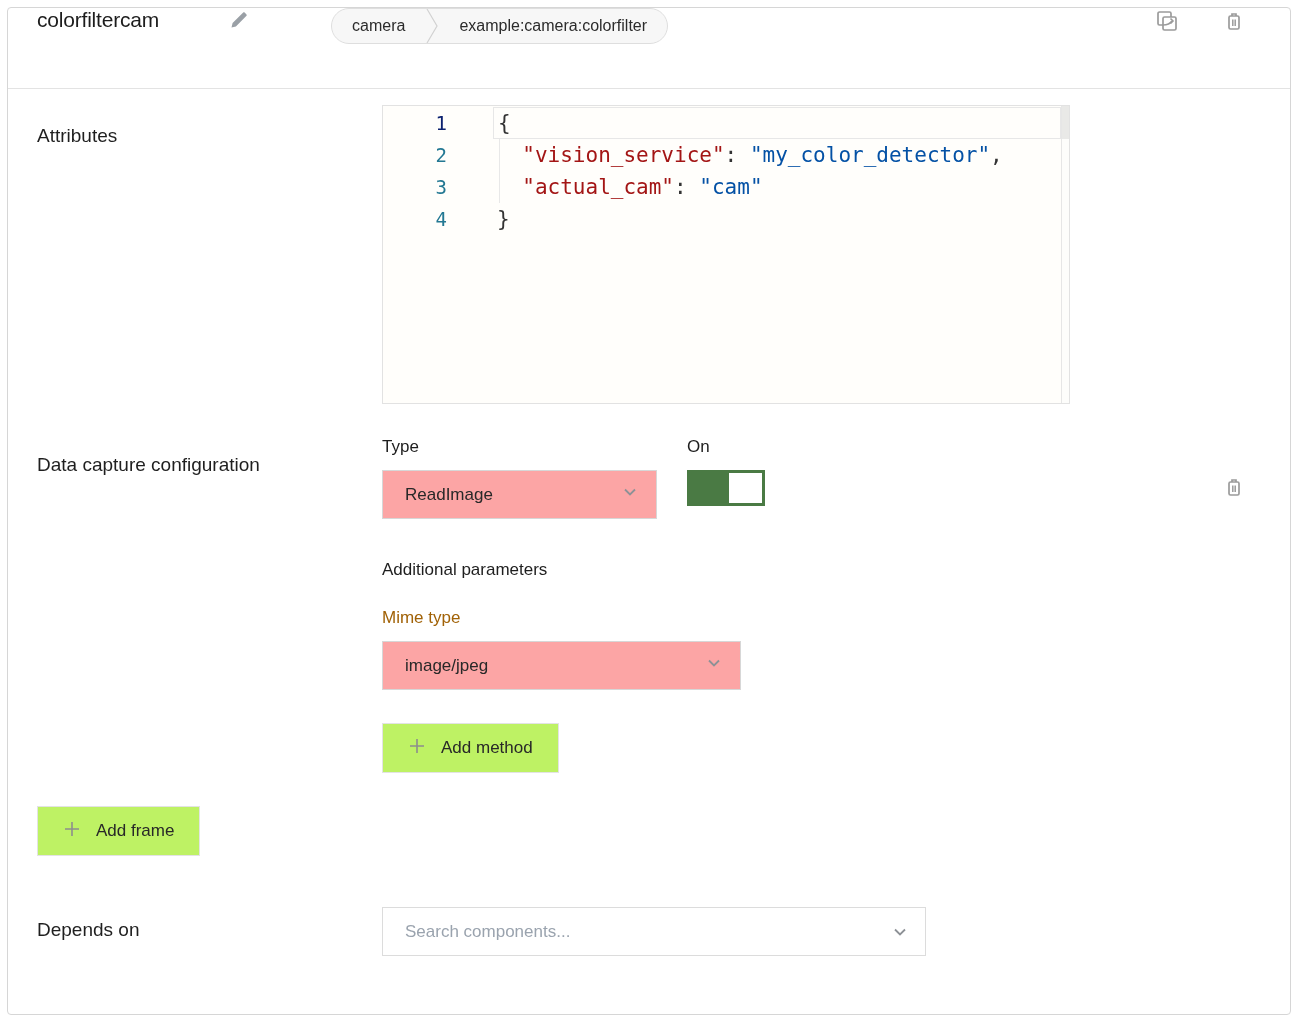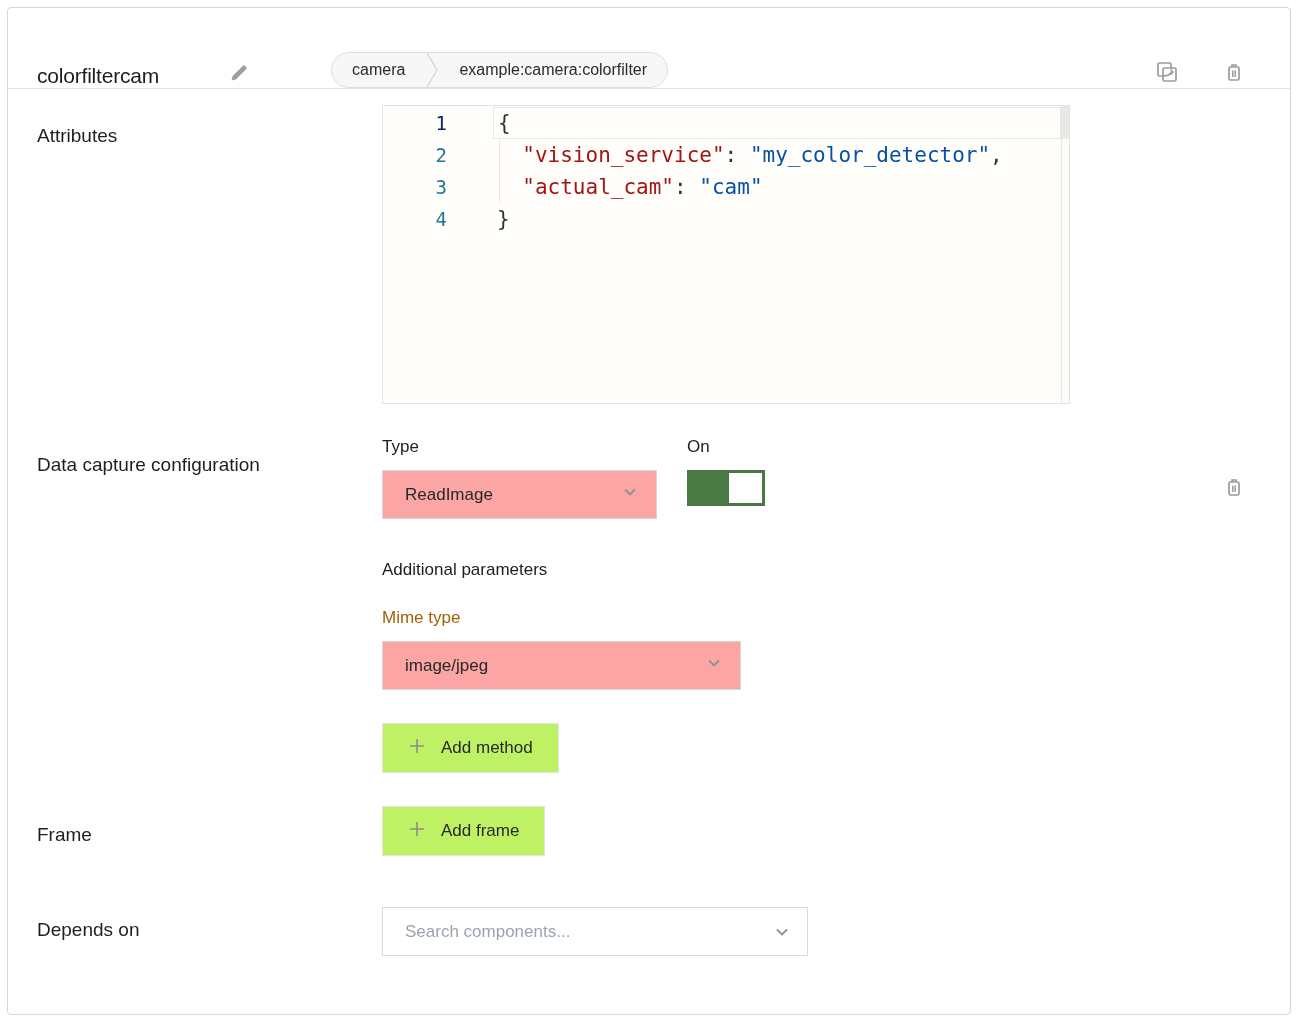--- a/index.html
+++ b/index.html
@@ -2,21 +2,21 @@
 <html style="--toggle-on: #4a7a44; --code-key: #a31515; --code-string: #0451a5; --line-number: #237893; --line-number-active: #0b216f;"><head>
 <meta charset="utf-8">
 <style>
   * { box-sizing: border-box; margin: 0; padding: 0; }
   html,body { background:#ffffff; font-family:"Liberation Sans", sans-serif; }
   .card {
     position:relative; width:1284px; height:1008px; margin:7px;
     border:1px solid #d6d6d6; border-radius:4px; background:#fff; overflow:hidden;
   }
   
-  .header { height:81px; display:flex; align-items:flex-end; padding:0 44px 0 29px; border-bottom:1px solid #e3e3e3;gap:46px; }
+  .header { height:81px; display:flex; align-items:flex-start; padding:0 44px 0 29px; border-bottom:1px solid #e3e3e3;gap:46px; }
   .title { font-size:21px; font-weight:500; color:#1d1d1d; letter-spacing:-0.2px; }
   .icon-btn { background:none; border:none; cursor:pointer; display:inline-flex; align-items:center; justify-content:center; padding:0; }
   .pencil-btn { margin-left:22px; }
   .crumb { margin-left:34px; height:36px; display:inline-flex; align-items:center; border:1px solid #dedede; background:#f7f7f7; border-radius:18px; overflow:hidden; }
   .crumb-seg { font-size:16px; color:#2b2b2b; padding:0 20px; line-height:34px; }
   .crumb-sep { height:36px; display:block; }
   .header-actions { margin-left:auto; display:flex; align-items:center; gap:42px; }
   
   .form-row { display:flex; align-items:flex-start; padding:0 44px 0 29px; }
   .row-label { width:345px; flex:none; font-size:19px; color:#1f1f1f; line-height:26px; }
@@ -51,21 +51,21 @@
   .freq-col { width:291px; margin-right:92px; }
   .text-input { width:100%; height:49px; border:1px solid #d7d7d7; padding:0 22px; font-size:17px; color:#282828; font-family:"Liberation Sans", sans-serif; outline:none; }
   .toggle { position:relative; width:78px; height:36px; background:var(--toggle-on,#4a7a44); border:none; cursor:pointer; padding:0; display:block; }
   .toggle .knob { position:absolute; top:3px; bottom:3px; right:3px; width:33px; background:#fff; }
   .capture-trash { margin-left:auto; margin-top:38px; }
   .subsection-label { font-size:17px; color:#1e1e1e; margin-top:41px; }
   .mime-label { margin-top:28px; margin-bottom:13px; font-size:17px; color:#a16207; }
   .mime-select { width:359px; }
   .ghost-btn { margin-top:33px; height:50px; display:inline-flex; align-items:center; gap:15px; padding:0 25px; background:#bef264; border:1px solid #e3e3e3; font-size:17px; color:#282828; font-family:"Liberation Sans", sans-serif; cursor:pointer; }
   .row-frame .ghost-btn { margin-top:0; }
-  .depends-wrap { position:relative; width:426px;border-radius:13px; }
+  .depends-wrap { position:relative; width:544px;border-radius:13px; }
   .depends-input { width:100%; height:49px; border:1px solid #dcdcdc; padding:0 44px 0 22px; font-size:17px; color:#282828; font-family:"Liberation Sans", sans-serif; outline:none; }
   .depends-input::placeholder { color:#9aa3ae; }
   .depends-chevron { position:absolute; right:16px; top:15px; pointer-events:none; }
 </style>
 </head>
 <body>
 
 <div class="card">
 
   <div class="header">
@@ -184,21 +184,20 @@
           <svg width="18" height="18" viewBox="0 0 18 18" stroke="#8d8d8d" stroke-width="1.6">
               <path d="M9 2v14M2 9h14"></path>
             </svg>
         </span>
         <span>Add method</span>
       </button>
     </div>
   </div>
 
   <div class="form-row row-frame">
-    <div class="row-label">Frame</div>
     <div class="row-content">
       <button class="ghost-btn">
         <span>
           <svg width="18" height="18" viewBox="0 0 18 18" stroke="#8d8d8d" stroke-width="1.6">
               <path d="M9 2v14M2 9h14"></path>
             </svg>
         </span>
         <span>Add frame</span>
       </button>
     </div>

